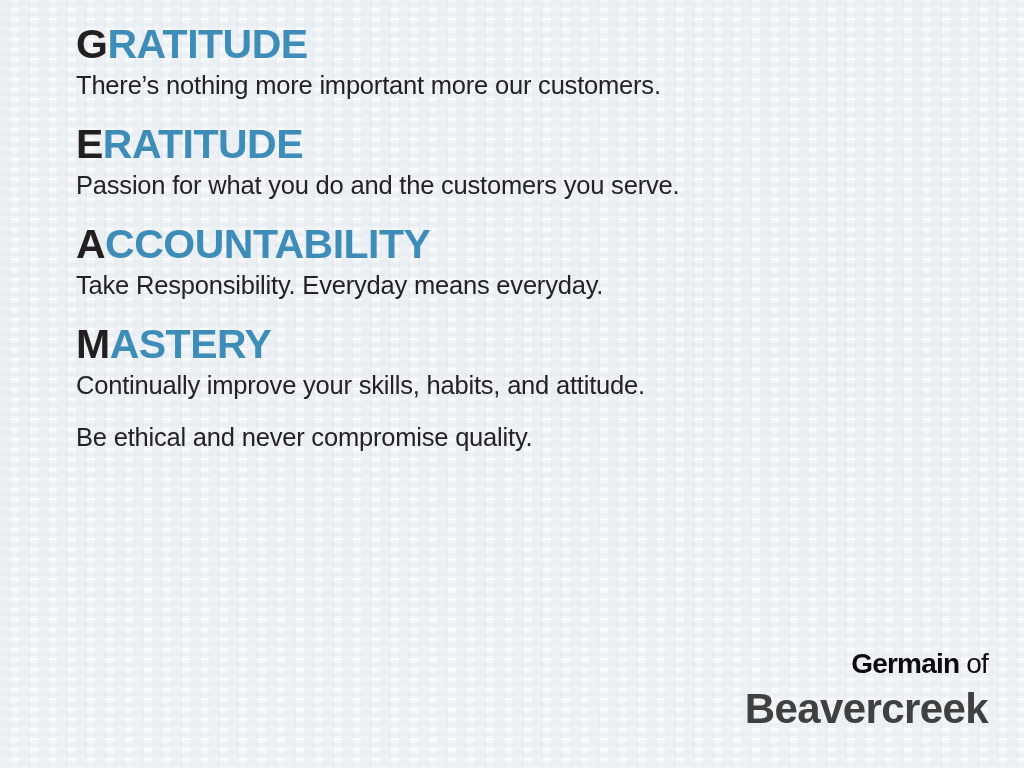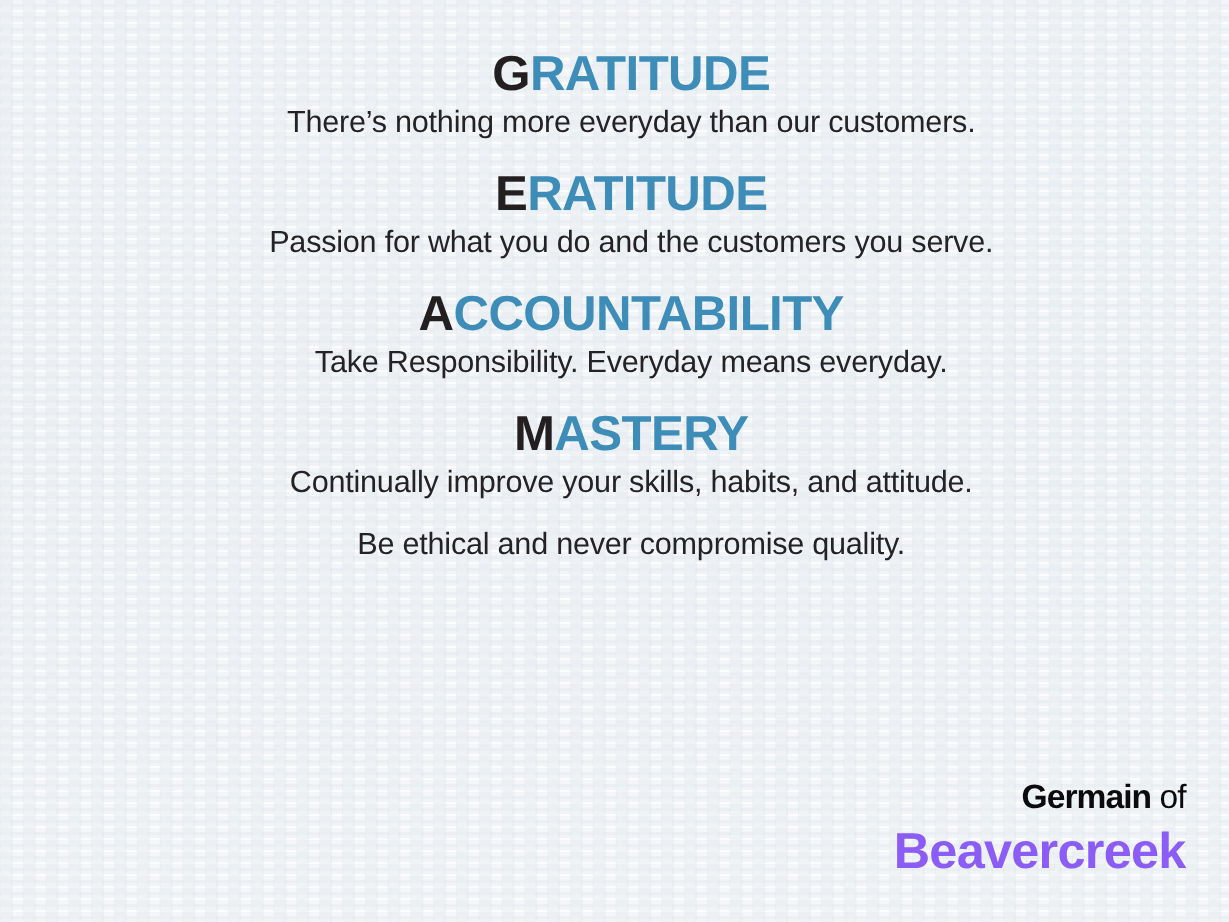--- a/index.html
+++ b/index.html
@@ -70,23 +70,22 @@
     background: linear-gradient(180deg,
       rgba(255,255,255,0.34) 0%,
       rgba(255,255,255,0.30) 45%,
       rgba(255,255,255,0.38) 100%);
   }
 
   
   #values {
     position: absolute;
     left: 76px;
-    top: 38px;
+    top: 21px;
     width: 900px;
-    text-align: center;
   }
   .value-item {
     margin-bottom: 19px;
   }
   .value-item:last-child { margin-bottom: 0; }
 
   .value-heading {
     font-family: "Liberation Sans", sans-serif;
     font-weight: bold;
     font-size: 41px;
@@ -132,39 +131,39 @@
     font-weight: bold;
   }
   .logo-line1 .conn {
     font-weight: normal;
   }
   .logo-line2 {
     font-family: "Liberation Sans", sans-serif;
     font-weight: bold;
     font-size: 42px;
     line-height: 46px;
-    color: #8b5cf6;
+    color: #404040;
     letter-spacing: -0.6px;
     white-space: nowrap;
   }
 </style>
 </head>
 <body>
 
 <div id="poster">
 
   <div id="texture"></div>
   <div id="texture2"></div>
   <div id="wash"></div>
 
   <div id="values">
 
     <div class="value-item">
       <div class="value-heading"><span class="lead">G</span><span class="rest">RATITUDE</span></div>
-      <p class="value-desc">There’s nothing more everyday than our customers.</p>
+      <p class="value-desc">There’s nothing more important more our customers.</p>
     </div>
 
     <div class="value-item">
       <div class="value-heading"><span class="lead">E</span><span class="rest">RATITUDE</span></div>
       <p class="value-desc">Passion for what you do and the customers you serve.</p>
     </div>
 
 
     <div class="value-item">
       <div class="value-heading"><span class="lead">A</span><span class="rest">CCOUNTABILITY</span></div>

